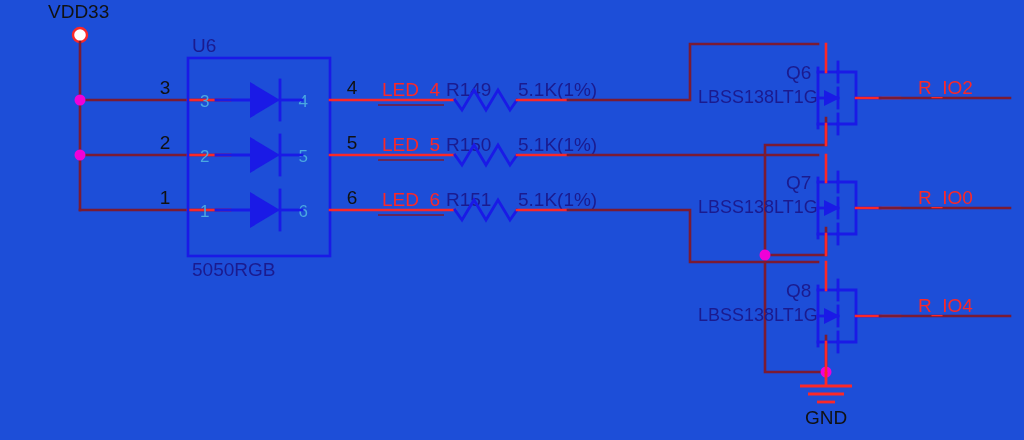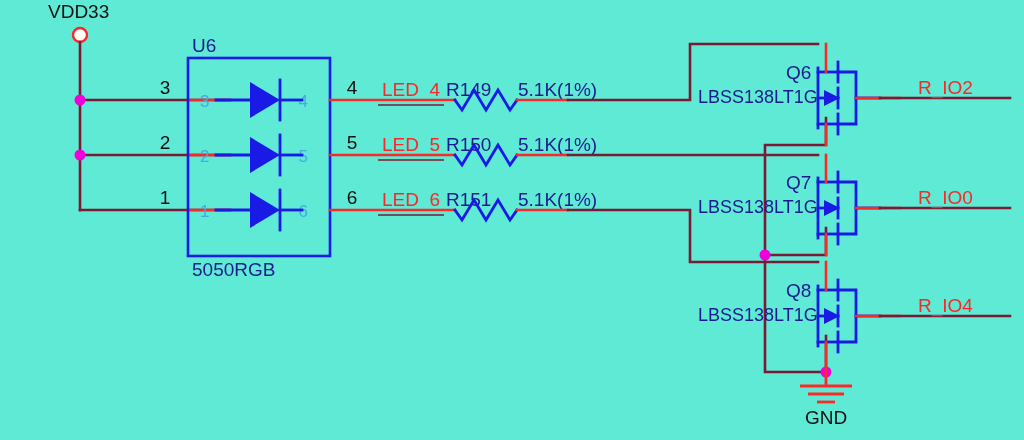--- a/index.html
+++ b/index.html
@@ -10,21 +10,21 @@
   body {
     width: 1024px;
     height: 440px;
     font-family: "Liberation Sans", sans-serif;
     overflow: hidden;
   }
   #schematic-root {
     position: relative;
     width: 1024px;
     height: 440px;
-    background: #5eead4;
+    background: #1d4ed8;
   }
   svg#schematic {
     display: block;
     width: 1024px;
     height: 440px;
   }
   .wire      { stroke: #7b1b33; stroke-width: 2.6; fill: none; stroke-linecap: square; }
   .pinwire   { stroke: #fb2828; stroke-width: 2.6; fill: none; stroke-linecap: square; }
   .sym-blue  { stroke: #1a1ae6; stroke-width: 2.8; fill: none; stroke-linecap: square; stroke-linejoin: miter; }
   .sym-blue-fill { fill: #1a1ae6; stroke: none; }

